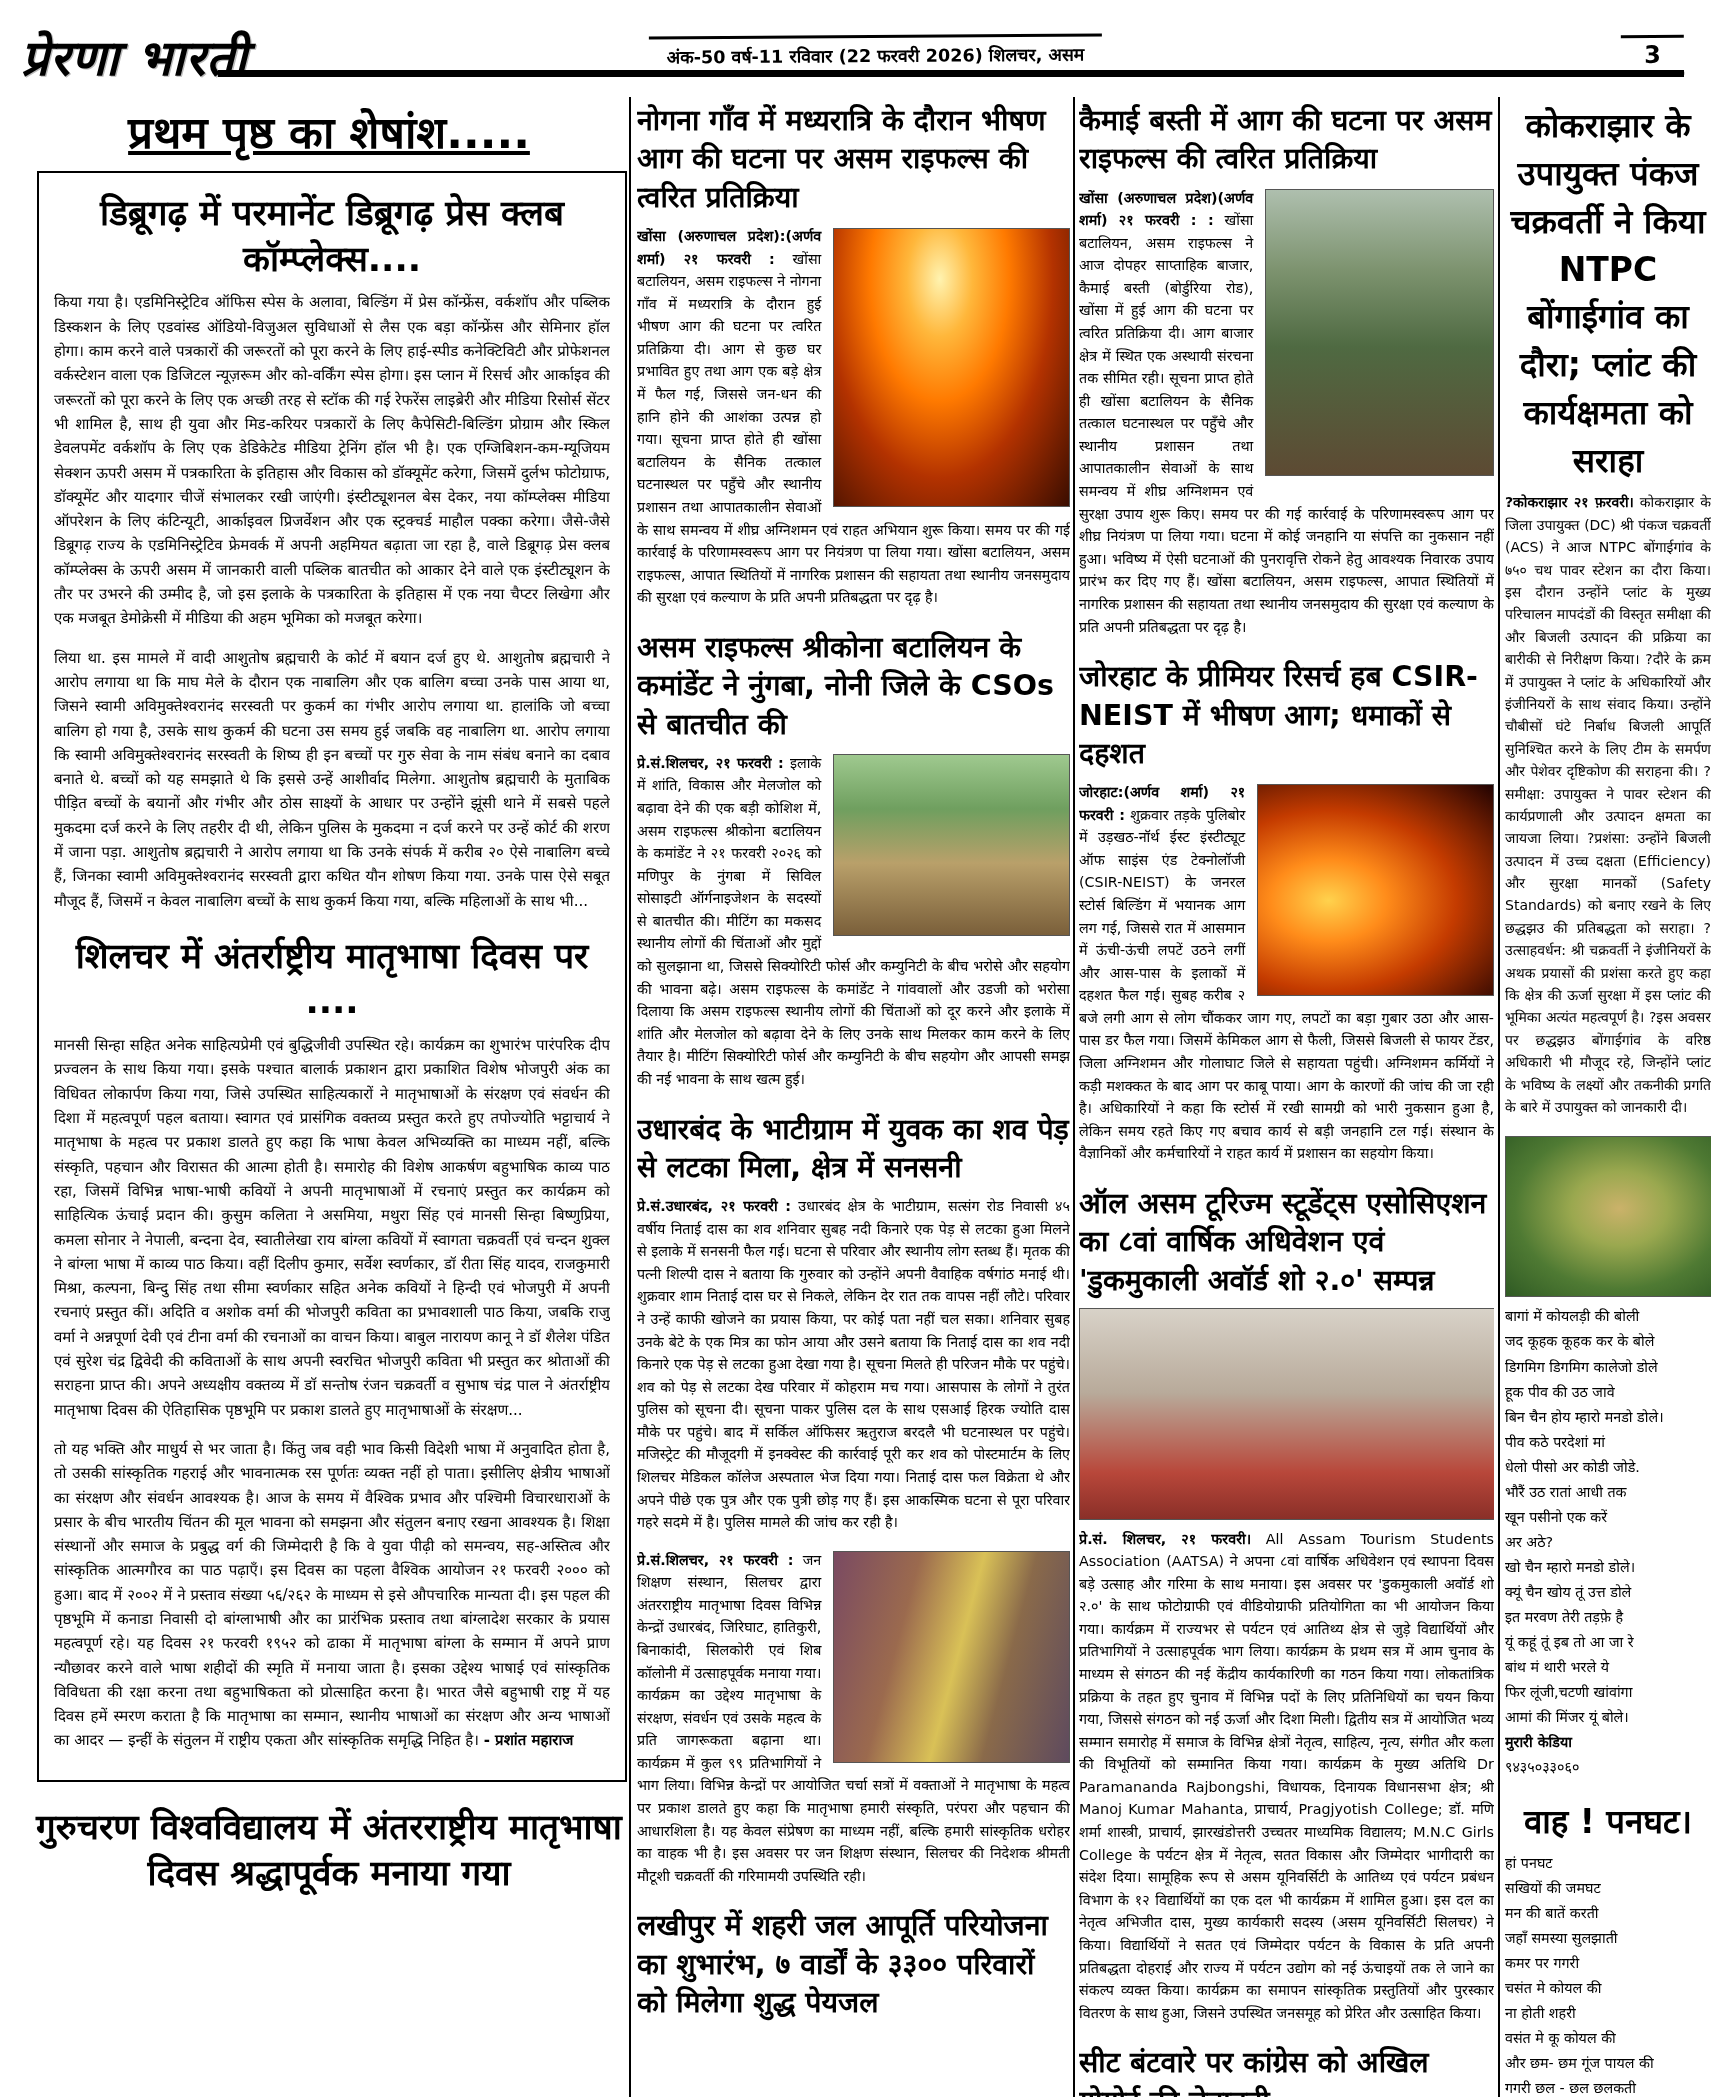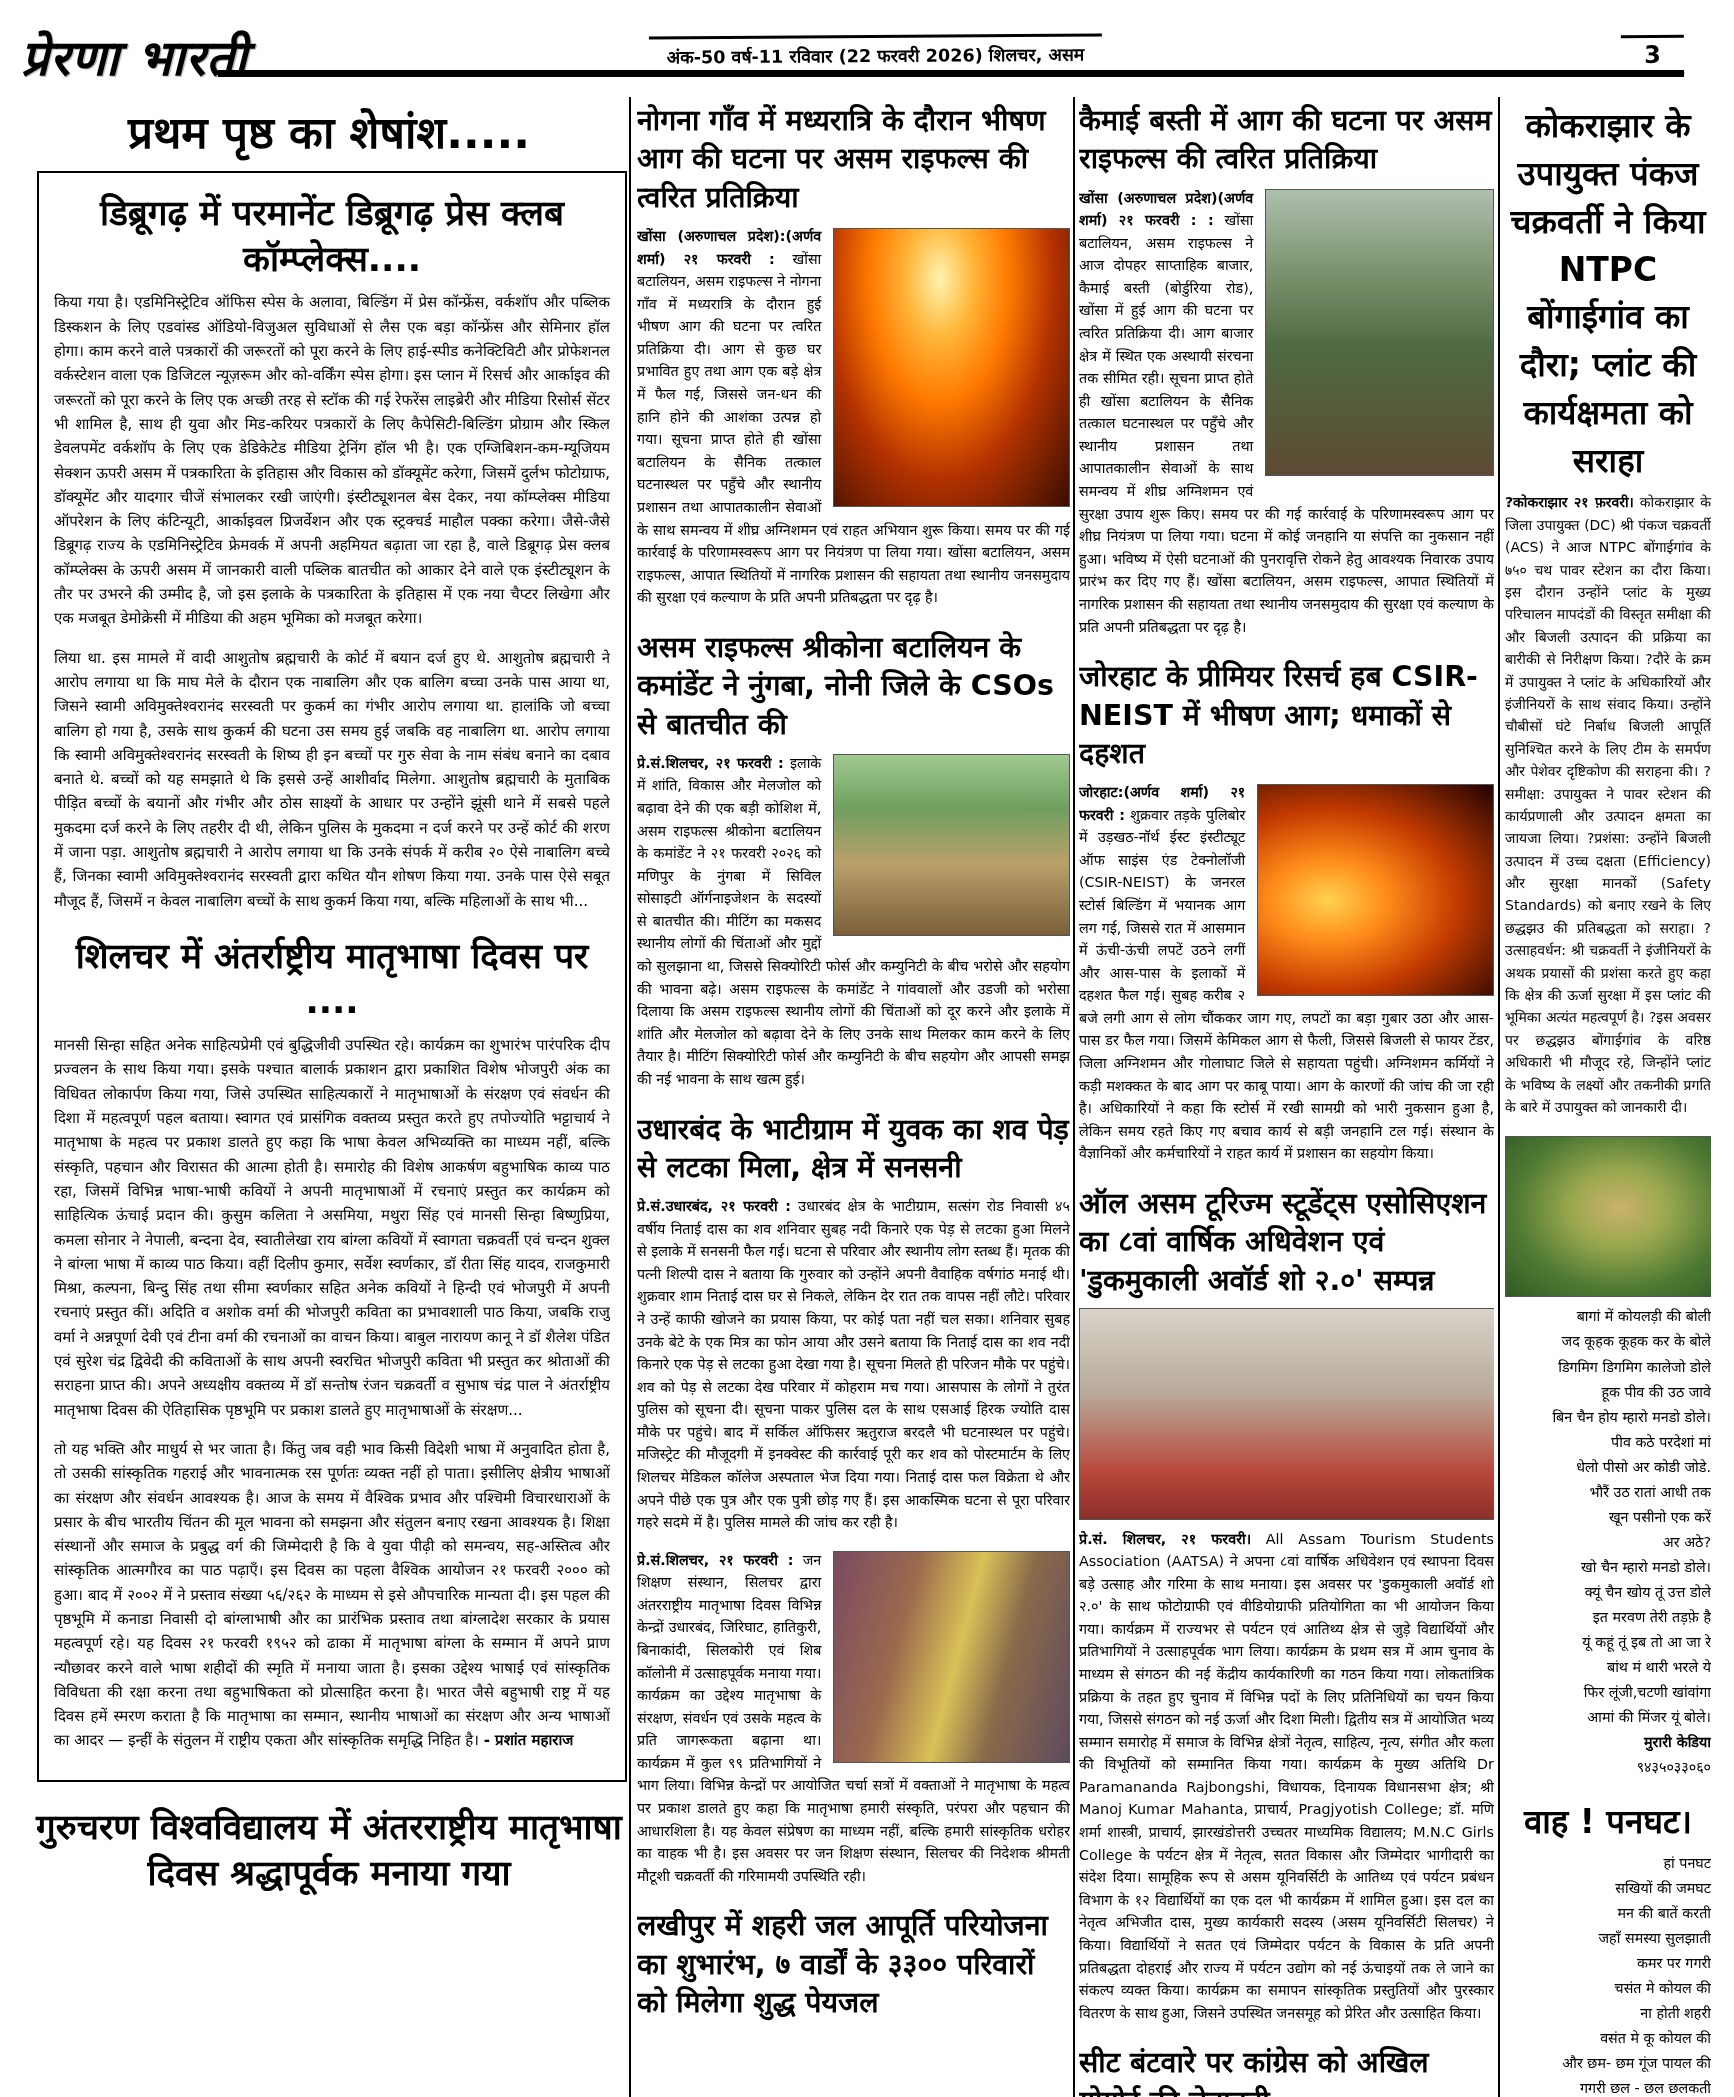--- a/index.html
+++ b/index.html
@@ -36,32 +36,32 @@
   .col{position:absolute;top:97px;overflow:hidden;}
   .col1{left:31px;width:596px;height:2601px;}
   .col2{left:637px;width:433px;height:2601px;}
   .col3{left:1079px;width:415px;height:2601px;}
   .col4{left:1505px;width:206px;height:2601px;}
   .vrule{position:absolute;top:97px;width:1.7px;background:#000;height:2604px;}
   .vrule.r1{left:629px;}
   .vrule.r2{left:1073px;}
   .vrule.r3{left:1498px;}
   
-  .hd-xl{font-size:44px;font-weight:bold;text-align:center;line-height:1.25;margin:7.6px 0 11px 0;}
+  .hd-xl{font-size:44px;font-weight:bold;text-align:center;line-height:1.25;margin:7.6px 0 11px 0;text-decoration:underline;}
   .hd-lg{font-size:35px;font-weight:bold;text-align:center;line-height:1.3;margin:5.9px 0 8.4px 0;}
   .hd-md{font-size:28.5px;font-weight:bold;text-align:left;line-height:1.35;margin:5px 0 7.6px 0;}
   .hd-sm{font-size:26px;font-weight:bold;text-align:center;line-height:1.35;margin:5px 0 6.7px 0;}
   .body-text{font-size:15px;line-height:1.62;text-align:justify;}
   .col2 .body-text,.col3 .body-text{font-size:14.3px;line-height:1.58;}
   .col4 .body-text{font-size:14px;line-height:1.6;}
   .byline{font-weight:bold;}
   .author-sig{font-weight:bold;}
   .boxed{border:2.5px solid #000;padding:12.6px 15px;margin-left:6px;}
   .article{margin-bottom:15px;overflow:hidden;}
-  .poem{font-size:14.3px;line-height:1.75;white-space:pre-line;text-align:right;}
+  .poem{font-size:14.3px;line-height:1.75;white-space:pre-line;}
   
   .photo{border:0.8px solid #555;}
   .ph-fire-night{
     background:
       radial-gradient(ellipse at 45% 18%, #fff3b0 0%, #ffb73b 18%, #ff7a00 38%, #b33200 62%, #3a0d00 100%),
       #200500;
   }
   .ph-meeting{
     background:
       linear-gradient(180deg,#9fc98f 0%,#6f9f5f 30%,#b9a06a 60%,#7a5f3a 100%);

